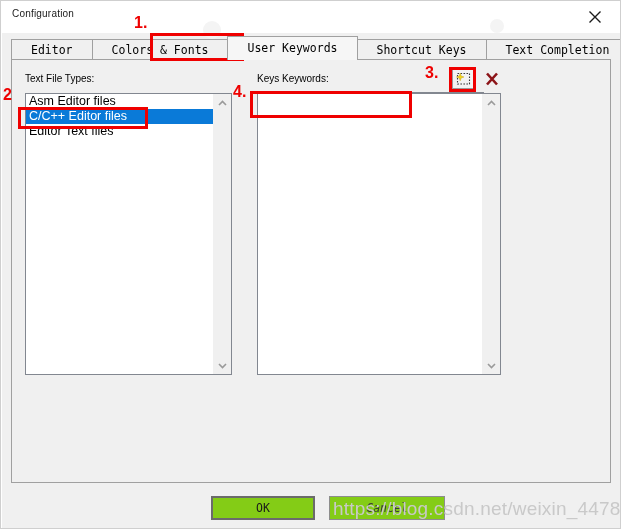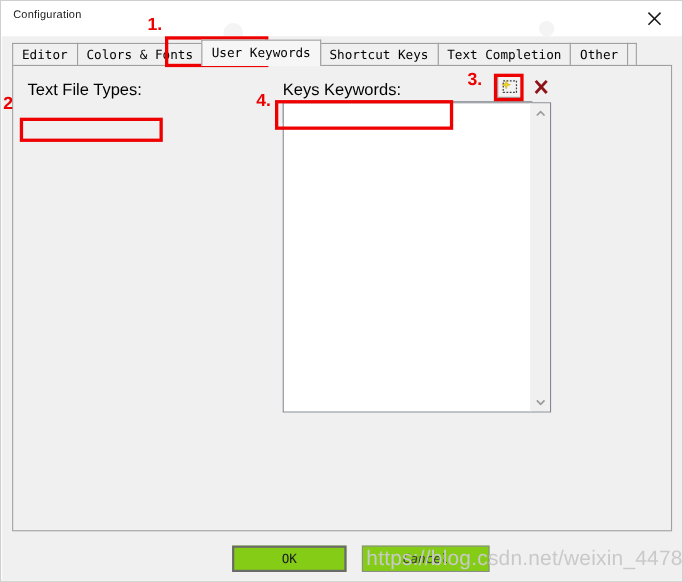--- a/index.html
+++ b/index.html
@@ -68,21 +68,21 @@
   #tabstrip {
     position: absolute;
     left: 9px; top: 3px;
     height: 24px;
     display: flex;
     align-items: flex-end;
   }
   .tab {
     height: 21px;
     line-height: 21px;
-    padding: 0 8px;
+    padding: 0 19px;
     font-family: "DejaVu Sans Mono", "Liberation Mono", monospace;
     font-size: 11.5px;
     color: #000;
     background: #f0f0f0;
     border: 1px solid #a0a0a0;
     border-bottom: none;
     margin-right: -1px;
     white-space: nowrap;
     box-sizing: border-box;
     cursor: pointer;
@@ -109,21 +109,21 @@
     width: 600px; height: 424px;
     background: #f0f0f0;
     border: 1px solid #a0a0a0;
     border-top: 1px solid #a0a0a0;
     box-sizing: border-box;
   }
 
   
   .field-label {
     position: absolute;
-    font-size: 15px;
+    font-size: 10px;
     color: #000;
   }
 
   
   .listbox {
     position: absolute;
     background: #ffffff;
     border: 1px solid #828790;
     box-sizing: border-box;
     overflow: hidden;
@@ -280,20 +280,40 @@
       <div class="tab">Shortcut Keys</div>
       <div class="tab">Text Completion</div>
       <div class="tab">Other</div>
       <div class="tab-endcap"></div>
     </div>
 
     <div id="tab-page">
 
       <div class="field-label" style="left:13px; top:13px;">Text File Types:</div>
 
+      <div class="listbox" style="left:13px; top:33px; width:207px; height:282px;">
+        <div class="listbox-inner">
+          <div class="list-item">Asm Editor files</div>
+          <div class="list-item selected">C/C++ Editor files</div>
+          <div class="list-item">Editor Text files</div>
+        </div>
+        <div class="vscroll">
+          <div class="arrow up">
+            <svg width="9" height="6" viewBox="0 0 9 6">
+                <path d="M1 5 L4.5 1.5 L8 5" stroke="#9a9a9a" stroke-width="1.6" fill="none"></path>
+              </svg>
+          </div>
+          <div class="track"></div>
+          <div class="arrow down">
+            <svg width="9" height="6" viewBox="0 0 9 6">
+                <path d="M1 1 L4.5 4.5 L8 1" stroke="#9a9a9a" stroke-width="1.6" fill="none"></path>
+              </svg>
+          </div>
+        </div>
+      </div>
 
       <div class="field-label" style="left:245px; top:13px;">Keys Keywords:</div>
 
       <div class="icon-btn raised" style="left:440px; top:8px;">
         <svg width="17" height="15" viewBox="0 0 17 15" aria-hidden="true">
           <rect x="2.5" y="2.5" width="12" height="10.5" fill="none" stroke="#3a3a3a" stroke-width="1.1" stroke-dasharray="1.6 1.4"></rect>
           <path d="M5.2 2.2 L6.2 5.0 L9.0 6.0 L6.2 7.0 L5.2 9.8 L4.2 7.0 L1.4 6.0 L4.2 5.0 Z" fill="#f2d21a" stroke="#b89c00" stroke-width="0.4"></path>
         </svg>
       </div>
 

